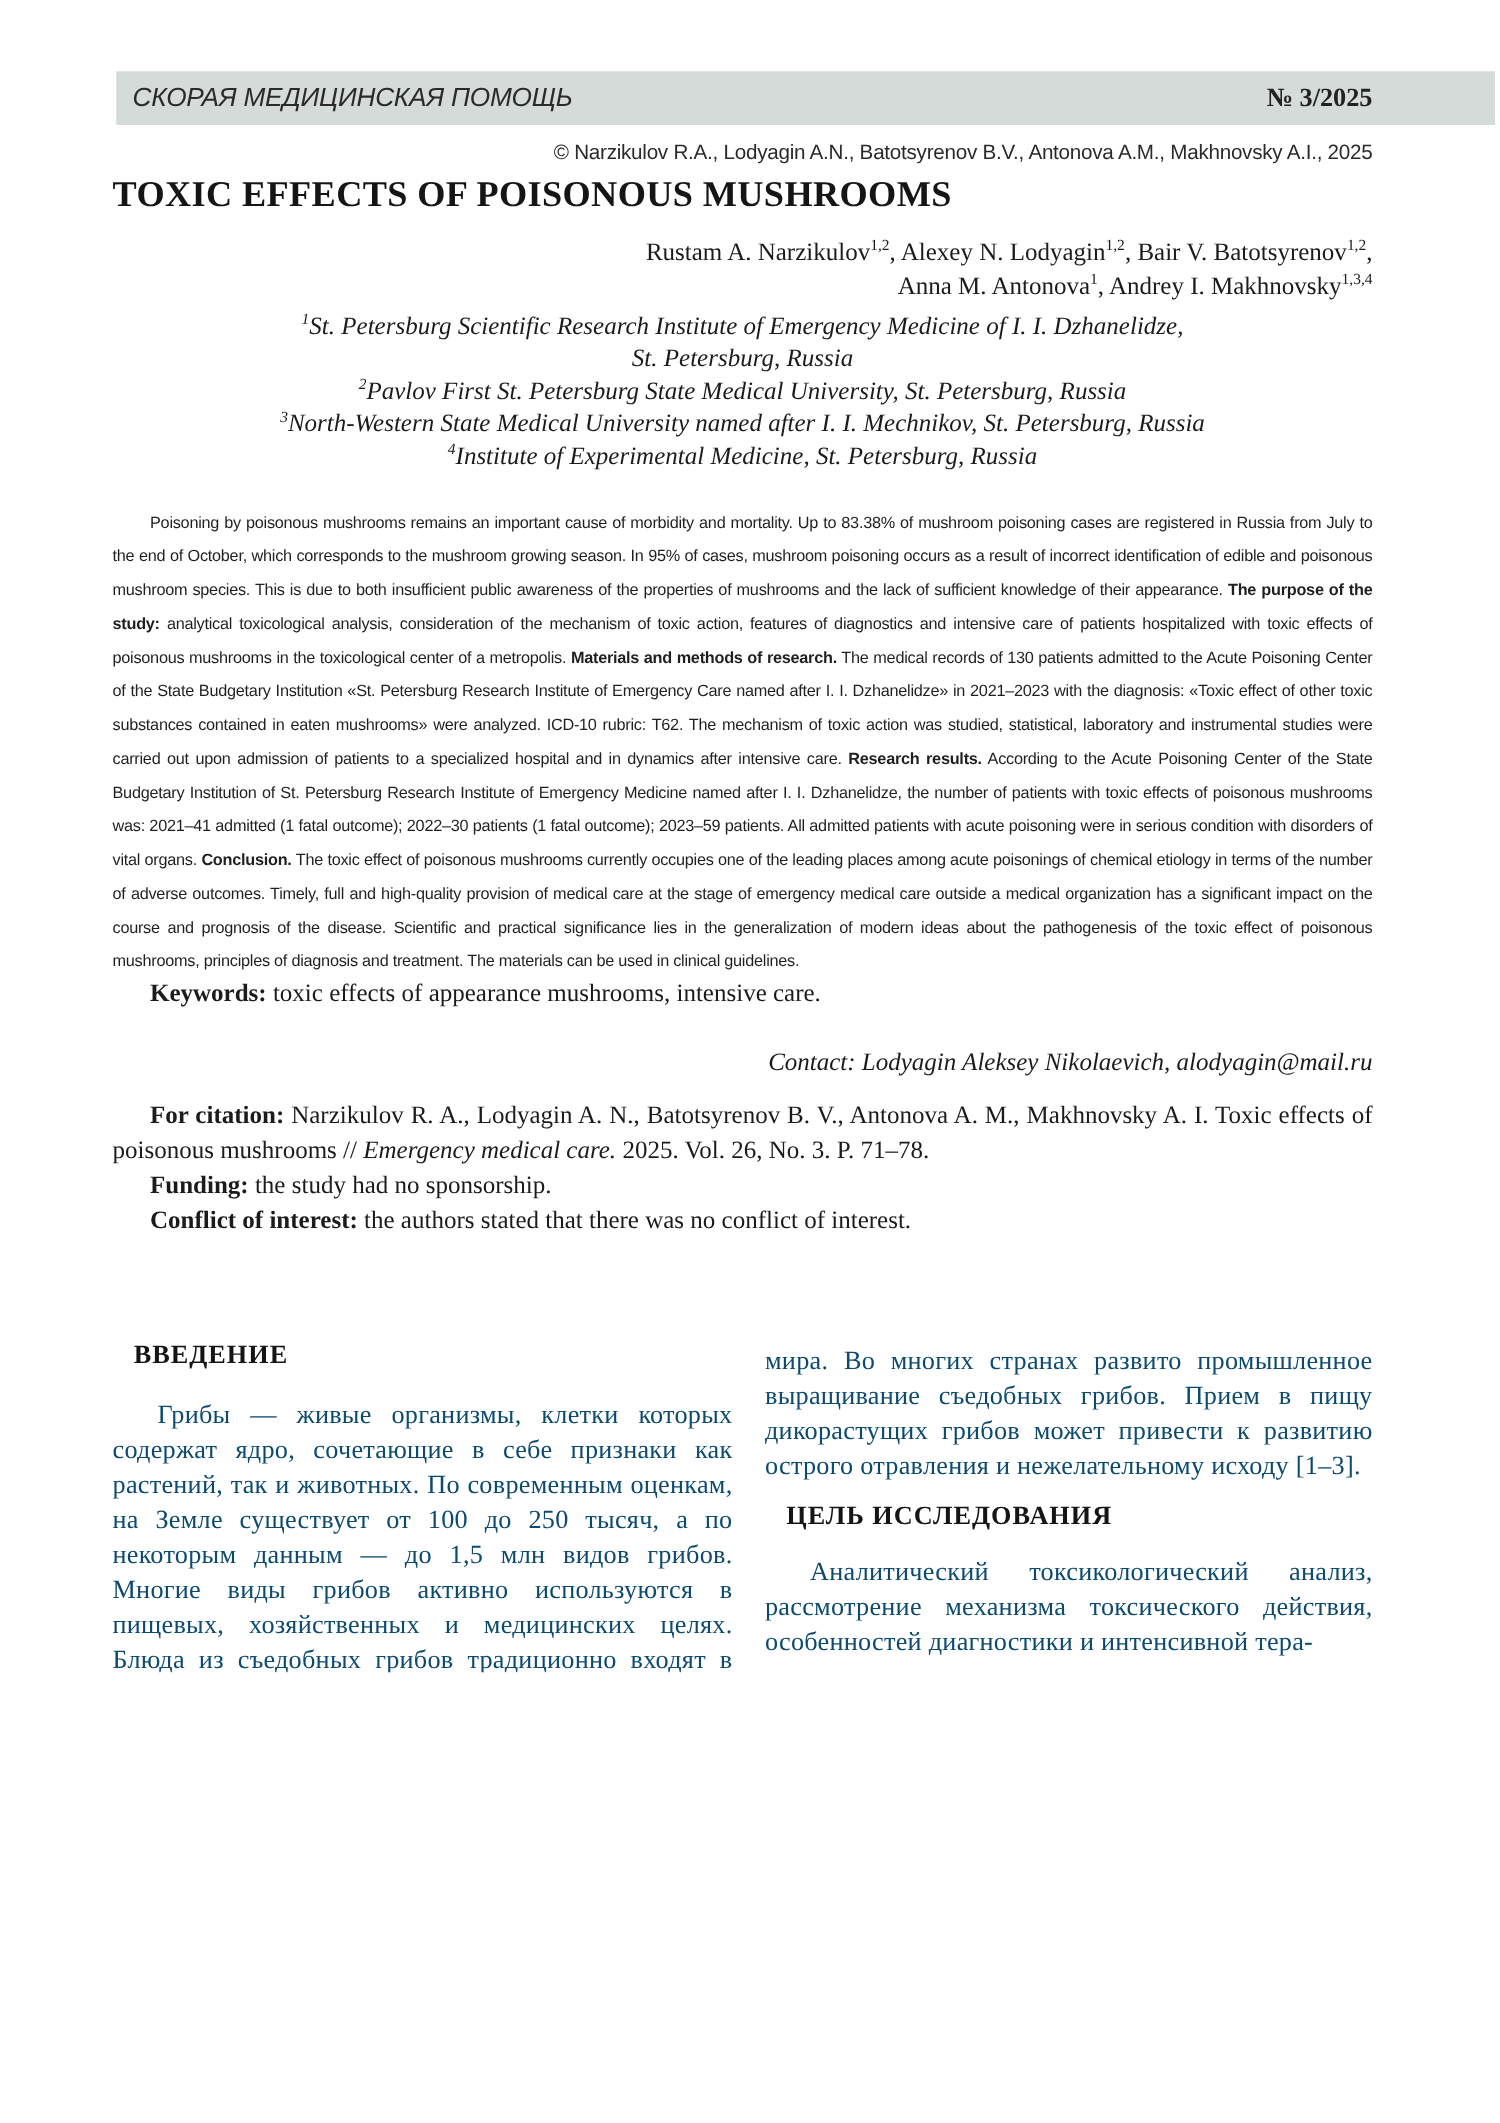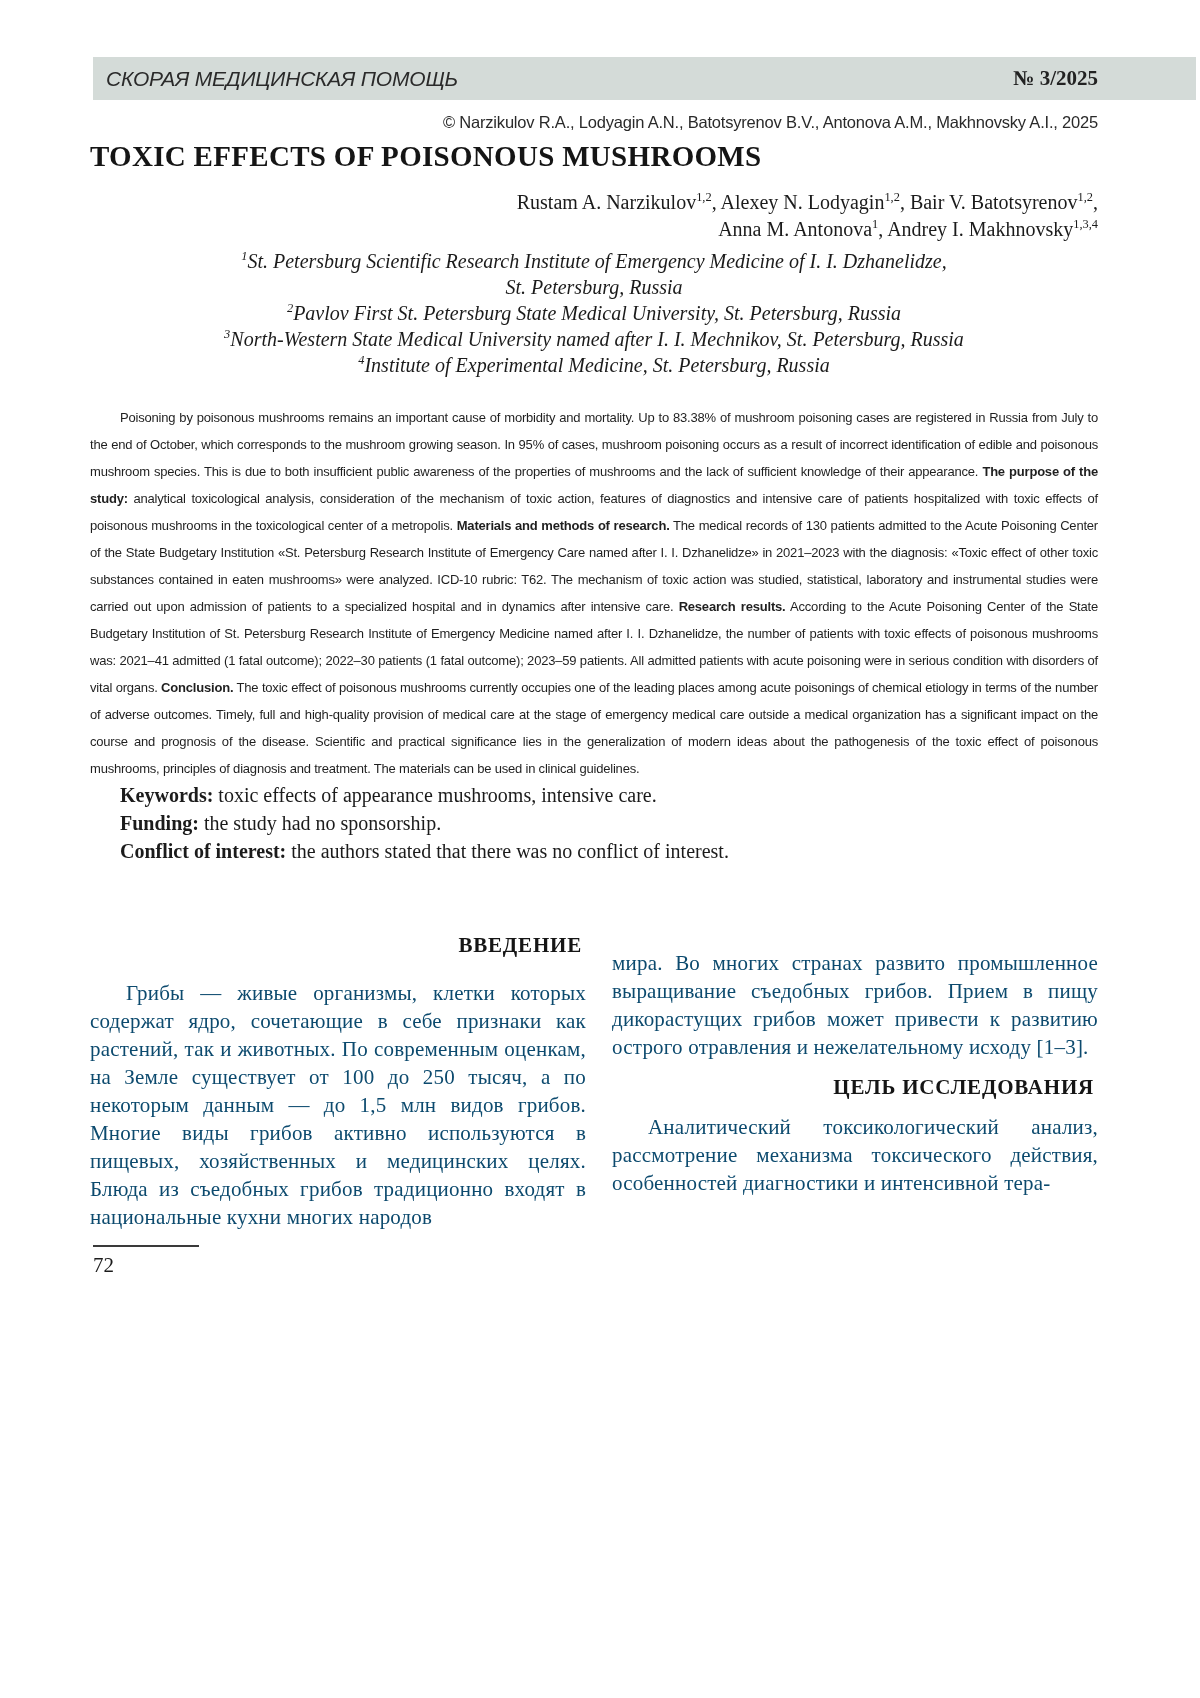--- a/index.html
+++ b/index.html
@@ -56,21 +56,21 @@
   }
   .cite-line{margin:0;text-indent:30px;font-size:20px;line-height:28px;}
   
   .columns{
     margin-top:62px;display:flex;gap:26px;
   }
   .col{flex:0 0 auto;}
   .col-left{width:496px;}
   .col-right{width:486px;padding-top:22px;box-sizing:content-box;}
   .col h2{
-    margin:4px;text-align:right;font-size:21px;font-weight:bold;
+    margin:17px;text-align:left;font-size:21px;font-weight:bold;
     letter-spacing:0.8px;line-height:28px;color:#151515;
   }
   .ru{
     margin:0;text-align:justify;font-size:21px;line-height:28px;
     letter-spacing:0.2px;color:#0c4a6e;
   }
   .ru.indent{text-indent:36px;}
   .col-left .ru{margin-top:20px;}
   .col-right h2{margin-top:12px;}
   .col-right .ru.indent{margin-top:12px;}
@@ -105,21 +105,23 @@
       <div><span>St. Petersburg, Russia</span></div>
       <div><sup>2</sup><span>Pavlov First St. Petersburg State Medical University, St. Petersburg, Russia</span></div>
       <div><sup>3</sup><span>North-Western State Medical University named after I. I. Mechnikov, St. Petersburg, Russia</span></div>
       <div><sup>4</sup><span>Institute of Experimental Medicine, St. Petersburg, Russia</span></div>
     </div>
 
     <p class="abstract"><span>Poisoning by poisonous mushrooms remains an important cause of morbidity and mortality. Up to 83.38% of mushroom poisoning cases are registered in Russia from July to the end of October, which corresponds to the mushroom growing season. In 95% of cases, mushroom poisoning occurs as a result of incorrect identification of edible and poisonous mushroom species. This is due to both insufficient public awareness of the properties of mushrooms and the lack of sufficient knowledge of their appearance. </span><span class="b">The purpose of the study:</span><span> analytical toxicological analysis, consideration of the mechanism of toxic action, features of diagnostics and intensive care of patients hospitalized with toxic effects of poisonous mushrooms in the toxicological center of a metropolis. </span><span class="b">Materials and methods of research.</span><span> The medical records of 130 patients admitted to the Acute Poisoning Center of the State Budgetary Institution «St. Petersburg Research Institute of Emergency Care named after I. I. Dzhanelidze» in 2021–2023 with the diagnosis: «Toxic effect of other toxic substances contained in eaten mushrooms» were analyzed. ICD-10 rubric: T62. The mechanism of toxic action was studied, statistical, laboratory and instrumental studies were carried out upon admission of patients to a specialized hospital and in dynamics after intensive care. </span><span class="b">Research results.</span><span> According to the Acute Poisoning Center of the State Budgetary Institution of St. Petersburg Research Institute of Emergency Medicine named after I. I. Dzhanelidze, the number of patients with toxic effects of poisonous mushrooms was: 2021–41 admitted (1 fatal outcome); 2022–30 patients (1 fatal outcome); 2023–59 patients. All admitted patients with acute poisoning were in serious condition with disorders of vital organs. </span><span class="b">Conclusion.</span><span> The toxic effect of poisonous mushrooms currently occupies one of the leading places among acute poisonings of chemical etiology in terms of the number of adverse outcomes. Timely, full and high-quality provision of medical care at the stage of emergency medical care outside a medical organization has a significant impact on the course and prognosis of the disease. Scientific and practical significance lies in the generalization of modern ideas about the pathogenesis of the toxic effect of poisonous mushrooms, principles of diagnosis and treatment. The materials can be used in clinical guidelines.</span></p>
 
     <p class="keywords"><span class="b">Keywords:</span><span> toxic effects of appearance mushrooms, intensive care.</span></p>
 
+    <div class="contact">Contact: Lodyagin Aleksey Nikolaevich, alodyagin@mail.ru</div>
 
+    <p class="cite"><span class="b">For citation:</span><span> Narzikulov R. A., Lodyagin A. N., Batotsyrenov B. V., Antonova A. M., Makhnovsky A. I. Toxic effects of poisonous mushrooms // </span><span class="i">Emergency medical care.</span><span> 2025. Vol. 26, No. 3. P. 71–78.</span></p>
     <p class="cite-line"><span class="b">Funding:</span><span> the study had no sponsorship.</span></p>
     <p class="cite-line"><span class="b">Conflict of interest:</span><span> the authors stated that there was no conflict of interest.</span></p>
 
     <div class="columns">
       <div class="col col-left">
         <h2>ВВЕДЕНИЕ</h2>
         <p class="ru indent">Грибы — живые организмы, клетки которых содержат ядро, сочетающие в себе признаки как растений, так и животных. По современным оценкам, на Земле существует от 100 до 250 тысяч, а по некоторым данным — до 1,5 млн видов грибов. Многие виды грибов активно используются в пищевых, хозяйственных и медицинских целях. Блюда из съедобных грибов традиционно входят в национальные кухни многих народов</p>
       </div>
       <div class="col col-right">
         <p class="ru">мира. Во многих странах развито промышленное выращивание съедобных грибов. Прием в пищу дикорастущих грибов может привести к развитию острого отравления и нежелательному исходу [1–3].</p>

